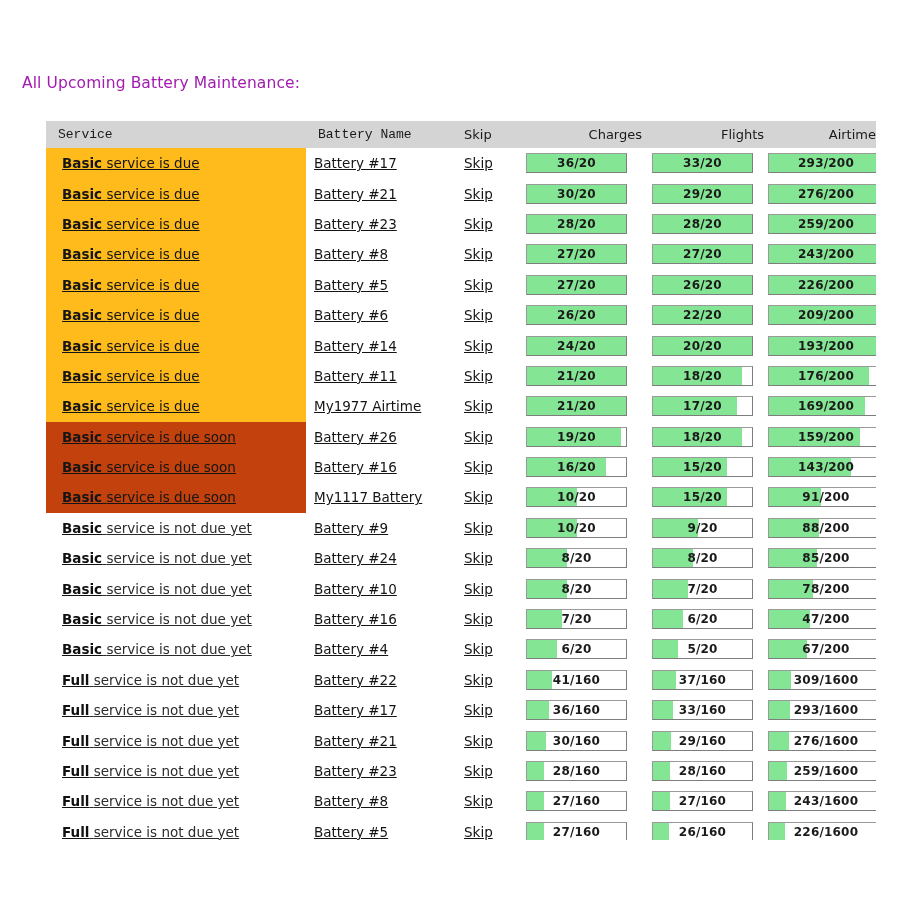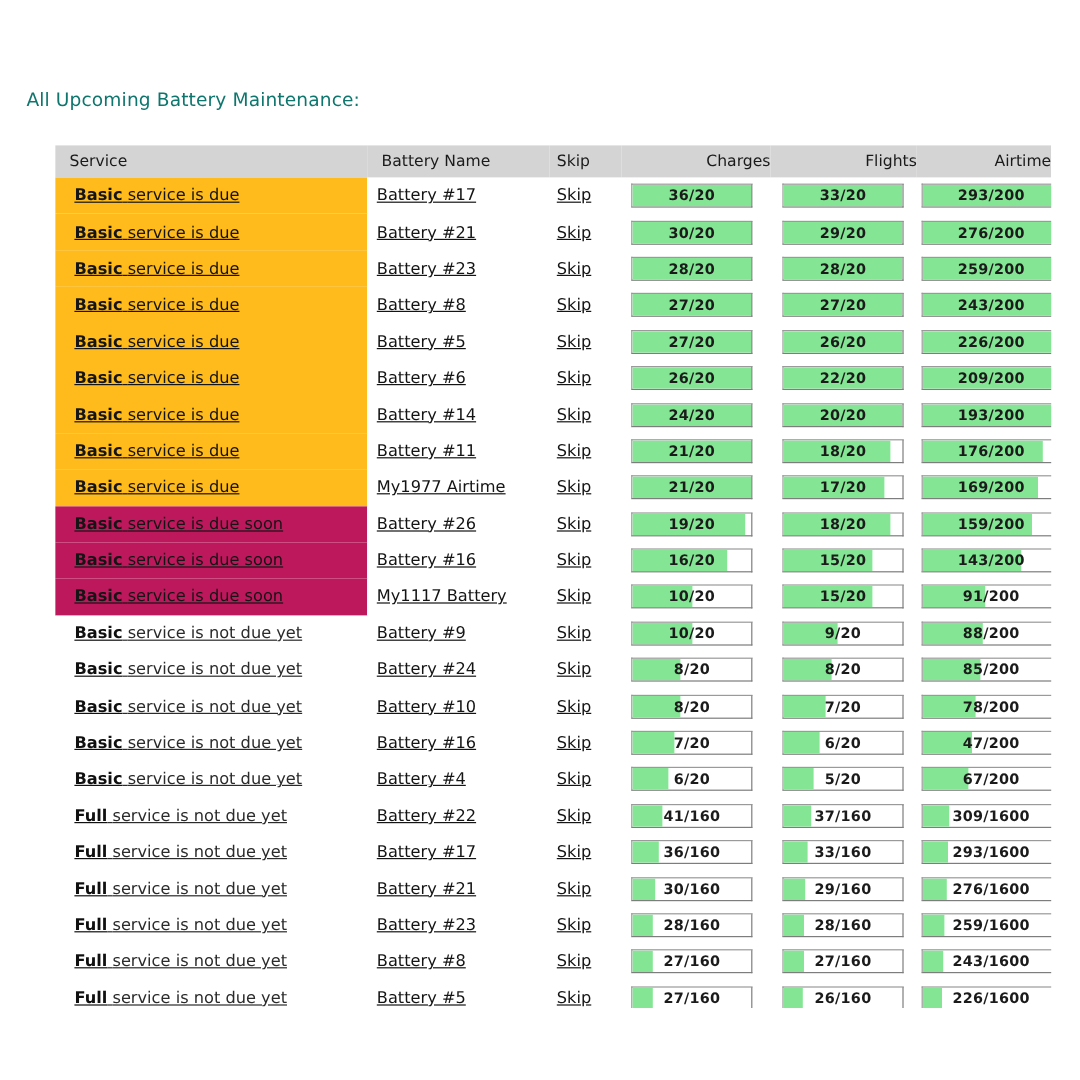--- a/index.html
+++ b/index.html
@@ -14,21 +14,21 @@
     font-family: "DejaVu Sans", "Liberation Sans", sans-serif;
     color: #111111;
     position: relative;
   }
 
   #page-title {
     position: absolute;
     left: 22px;
     top: 74px;
     font-size: 15.5px;
-    color: #0f766e;
+    color: #a21caf;
     letter-spacing: 0.1px;
     white-space: nowrap;
   }
 
   #table-wrap {
     position: absolute;
     left: 46px;
     top: 121px;
     width: 830px;
     height: 719px;
@@ -56,20 +56,21 @@
     color: #1a1a1a;
     height: 27px;
     padding: 0;
     vertical-align: middle;
     text-align: right;
     border: none;
   }
   thead th.th-left {
     text-align: left;
     padding-left: 12px;
+    font-family: Liberation Mono, monospace;
   }
   thead th.th-skip {
     text-align: left;
     padding-left: 6px;
   }
 
   tbody tr { height: 30.4px; }
   tbody td {
     padding: 0;
     border: none;
@@ -77,21 +78,21 @@
     font-size: 13.5px;
     background: #ffffff;
   }
 
   
   td.service {
     padding-left: 16px;
     white-space: nowrap;
   }
   tr.state-due       td.service { background: #ffbb1c; }
-  tr.state-due-soon  td.service { background: #be185d; }
+  tr.state-due-soon  td.service { background: #c2410c; }
   tr.state-not-due   td.service { background: #ffffff; }
 
   .svc-type {
     font-weight: bold;
     text-decoration: underline;
   }
   .svc-rest {
     text-decoration: underline;
   }
   tr.state-due .svc-type,

